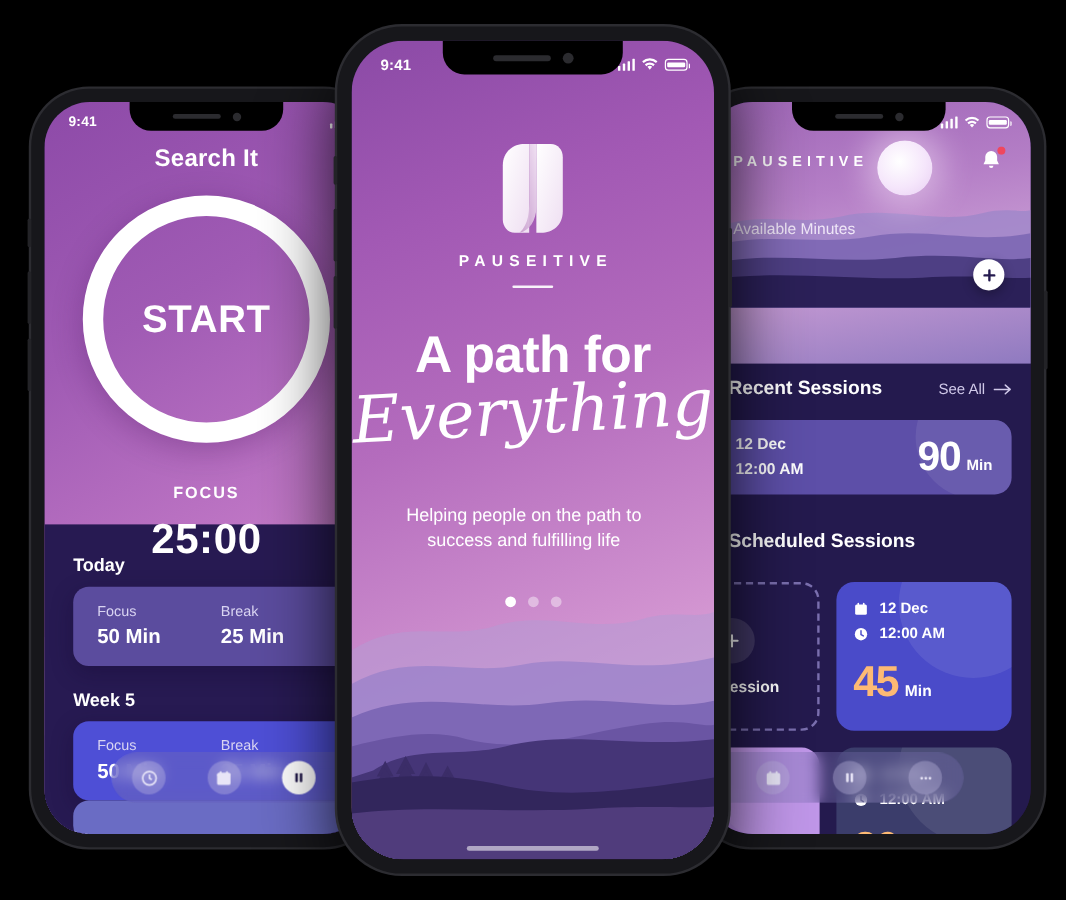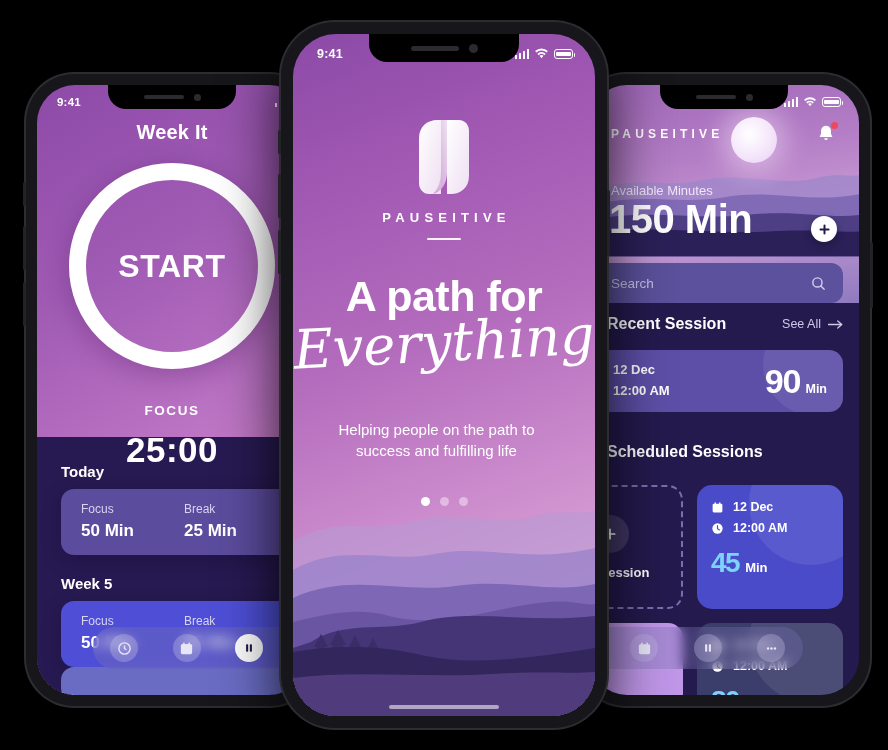--- a/index.html
+++ b/index.html
@@ -218,21 +218,21 @@
   .add-circ{ width:38px; height:38px; border-radius:50%; background:rgba(255,255,255,.13);
              display:flex; align-items:center; justify-content:center;
              color:#fff; font-size:23px; font-weight:400; line-height:0; }
   .add-lbl{ color:#fff; font-size:13px; font-weight:700; }
   .gcard.b1{ background:#4a4bc9; }
   .gcard.b2{ background:#b98de6; }
   .gcard.b3{ background:#3b3d6b; }
   .g-line{ display:flex; align-items:center; gap:9px; color:#fff;
            font-size:12.5px; font-weight:700; margin-bottom:7px; position:relative; z-index:2; }
   .g-big{ display:flex; align-items:baseline; gap:6px; margin-top:12px; position:relative; z-index:2; }
-  .g-big b{ color:#7dd3fc; font-size:28px; font-weight:700; letter-spacing:-1.5px; }
+  .g-big b{ color:#fdba74; font-size:36px; font-weight:700; letter-spacing:-1.5px; }
   .g-big span{ color:#fff; font-size:13px; font-weight:700; }
   .g-nodate{ padding-left:0; }
 
   
   .home-ind{ position:absolute; bottom:7px; left:50%; transform:translateX(-50%);
              width:110px; height:4px; border-radius:3px; background:rgba(255,255,255,.55); z-index:25; }
 </style>
 </head>
 <body>
 
@@ -268,21 +268,21 @@
         <div class="sb-right">
           <div class="sig">
               <i></i>
               <i></i>
               <i></i>
               <i></i>
             </div>
         </div>
       </div>
 
-      <div class="left-title">Week It</div>
+      <div class="left-title">Search It</div>
 
       <div class="start-ring">
         <span>START</span>
       </div>
 
       <div class="focus-lbl">FOCUS</div>
       <div class="focus-time">25:00</div>
 
       <div class="stats-wrap">
         <div class="sect-h">Today</div>
@@ -391,38 +391,30 @@
 
       <div class="bell">
         <svg width="22" height="22" viewBox="0 0 24 24">
           <path d="M12 3a5.4 5.4 0 00-5.4 5.4v3.3L5 15.2h14l-1.6-3.5V8.4A5.4 5.4 0 0012 3z" fill="#fff"></path>
           <path d="M10 16.6a2 2 0 004 0h-4z" fill="#fff"></path>
         </svg>
         <div class="dot-red"></div>
       </div>
 
       <div class="avail-lbl">Available Minutes</div>
-      <div class="avail-val">150 Min</div>
 
       <div class="plus-btn">
         <svg width="15" height="15" viewBox="0 0 24 24">
           <path d="M12 5.5v13M5.5 12h13" stroke="currentColor" stroke-width="3.2" stroke-linecap="round"></path>
         </svg>
       </div>
 
-      <div class="searchbar">
-        <div class="ph">Search</div>
-        <svg width="17" height="17" viewBox="0 0 24 24" fill="none" stroke="#d6cff0" stroke-width="2">
-          <circle cx="10.5" cy="10.5" r="6.5"></circle>
-            <path d="M15.4 15.4L20 20" stroke-linecap="round"></path>
-        </svg>
-      </div>
 
       <div class="r-row" style="top:230px">
-        <div class="sect-h">Recent Session</div>
+        <div class="sect-h">Recent Sessions</div>
         <div class="seeall">
           <span>See All</span>
           <svg width="15" height="11" viewBox="0 0 20 12">
             <path d="M0.5 6h17M13 1.2L18.4 6 13 10.8" stroke="#cfc8e8" stroke-width="1.7" fill="none" stroke-linecap="round" stroke-linejoin="round"></path>
           </svg>
         </div>
       </div>
 
       <div class="recent-card">
         <div class="blob"></div>

